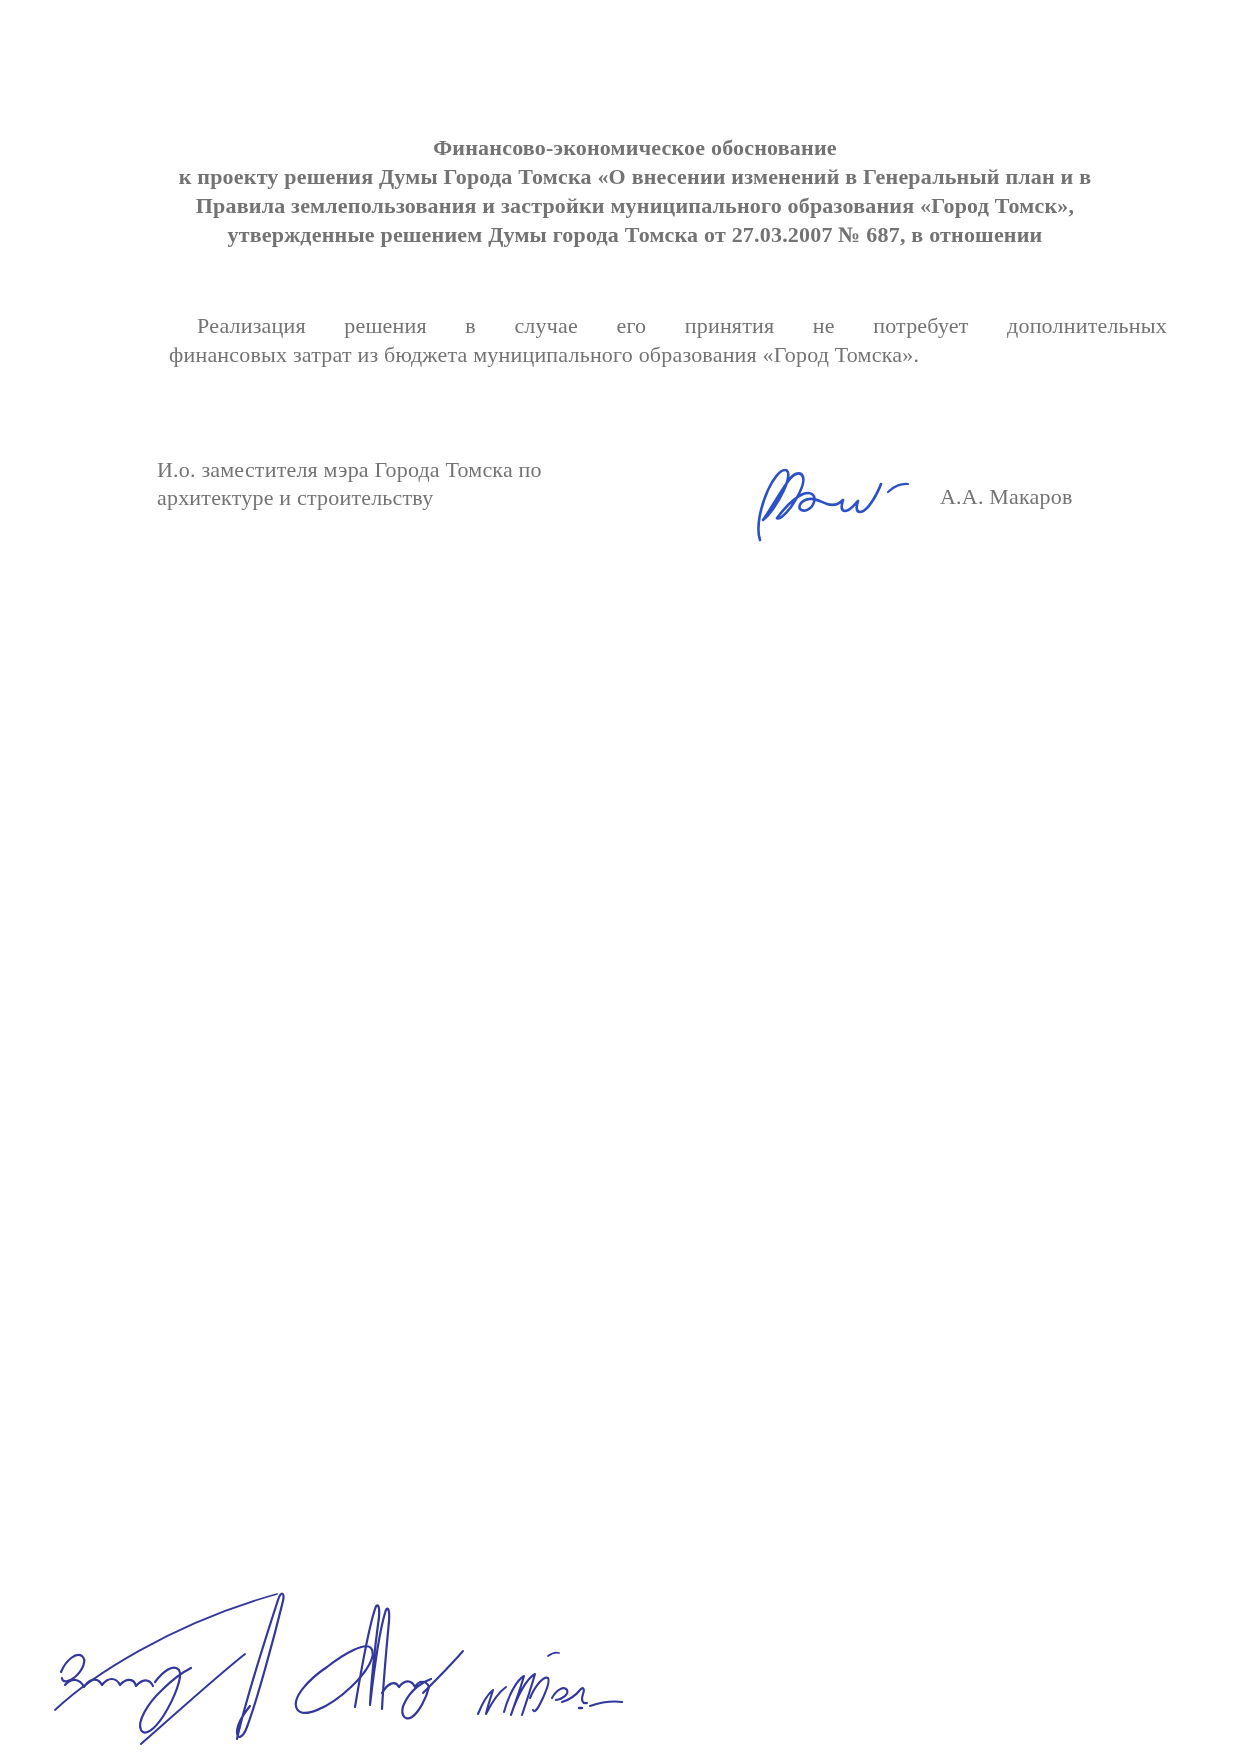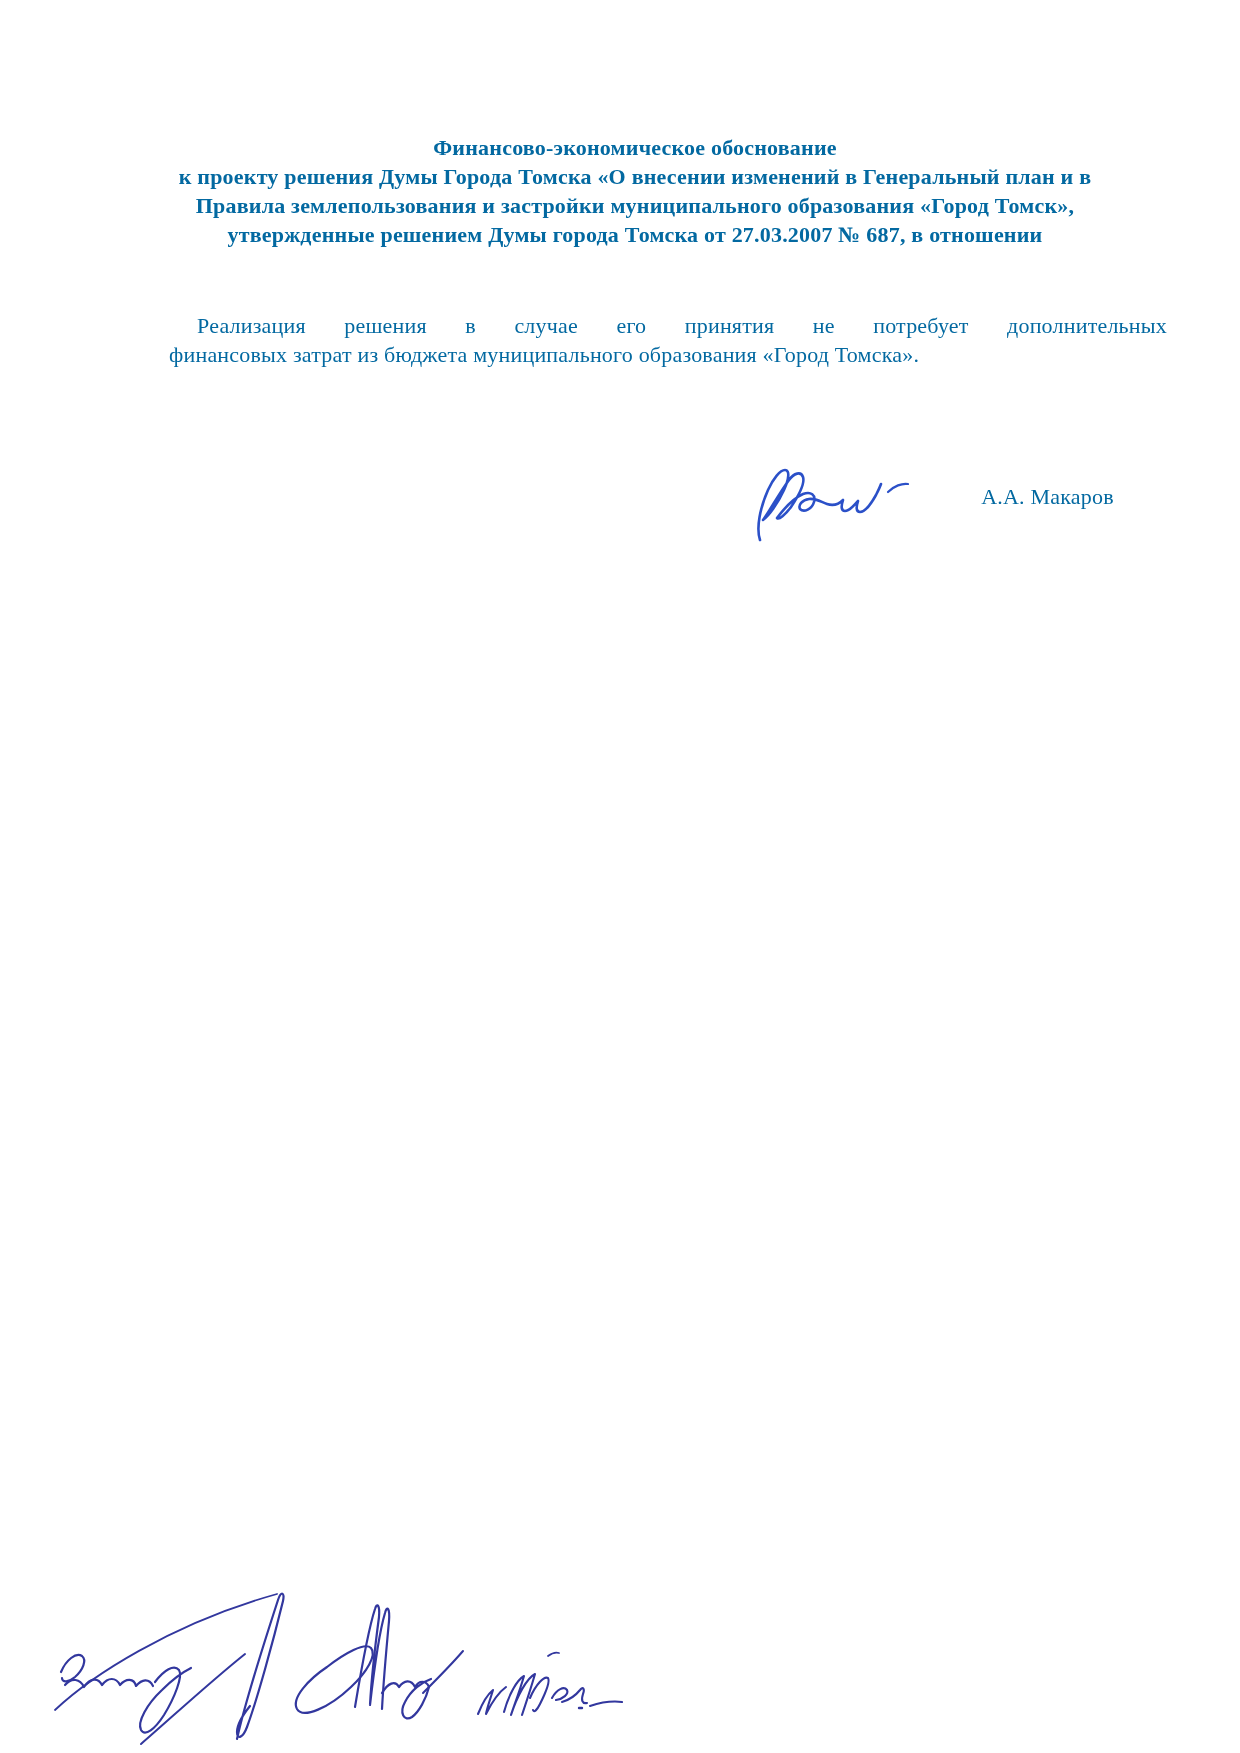--- a/index.html
+++ b/index.html
@@ -7,21 +7,21 @@
     padding: 0;
     background: #ffffff;
   }
   .page {
     position: relative;
     width: 1240px;
     height: 1753px;
     background: #ffffff;
     overflow: hidden;
     font-family: "Liberation Serif", "DejaVu Serif", serif;
-    color: #0369a1;
+    color: #737373;
   }
   .doc-header {
     position: absolute;
     left: 140px;
     top: 133px;
     width: 990px;
     text-align: center;
     font-size: 22px;
     line-height: 29px;
     letter-spacing: 0.2px;
@@ -57,21 +57,21 @@
     width: 480px;
     font-size: 22px;
     line-height: 28px;
     letter-spacing: 0.2px;
   }
   .signatory-name {
     position: absolute;
     left: 940px;
     top: 484px;
     width: 215px;
-    text-align: center;
+    text-align: left;
     font-size: 22px;
     letter-spacing: 0.2px;
   }
   .ink {
     position: absolute;
   }
   .ink path {
     fill: none;
     stroke: currentColor;
     stroke-linecap: round;
@@ -92,20 +92,24 @@
     <div class="subtitle-line">к проекту решения Думы Города Томска «О внесении изменений в Генеральный план и в</div>
     <div class="subtitle-line">Правила землепользования и застройки муниципального образования «Город Томск»,</div>
     <div class="subtitle-line">утвержденные решением Думы города Томска от 27.03.2007 № 687, в отношении</div>
   </div>
 
   <div class="body-paragraph">
     <div class="para-line-1">Реализация решения в случае его принятия не потребует дополнительных</div>
     <div class="para-line-2">финансовых затрат из бюджета муниципального образования «Город Томска».</div>
   </div>
 
+  <div class="signatory-position">
+    <div>И.о. заместителя мэра Города Томска по</div>
+    <div>архитектуре и строительству</div>
+  </div>
 
   <svg class="ink ink-official" width="175" height="85" viewBox="0 0 175 85" aria-hidden="true" color="#2b50c8">
     <path stroke-width="2.6" d="M 18,78 C 14,66 18,46 26,28 C 31,17 38,8 43,8 C 48,8 47,17 42,28 C 36,41 27,54 21,58 C 27,50 38,30 47,18 C 52,11 59,9 61,15 C 63,21 57,33 49,45 C 43,53 37,58 35,56 C 41,48 52,36 61,32 C 69,29 74,33 72,40 C 70,47 62,51 58,47 C 56,43 60,38 67,37 C 74,36 79,40 85,42 C 91,44 97,42 101,38 C 99,44 99,49 103,49 C 108,49 112,43 116,39 C 114,45 114,50 118,50 C 123,50 129,42 134,33 C 136,29 138,25 139,22"></path>
     <path stroke-width="2.2" d="M 146,30 C 152,24 160,21 166,22"></path>
   </svg>
 
   <div class="signatory-name">А.А. Макаров</div>
 
   <svg class="ink ink-a" width="245" height="165" viewBox="0 0 245 165" aria-hidden="true" color="#32379e">
     <path stroke-width="1.8" d="M 10,128 C 45,95 125,42 232,12"></path>

